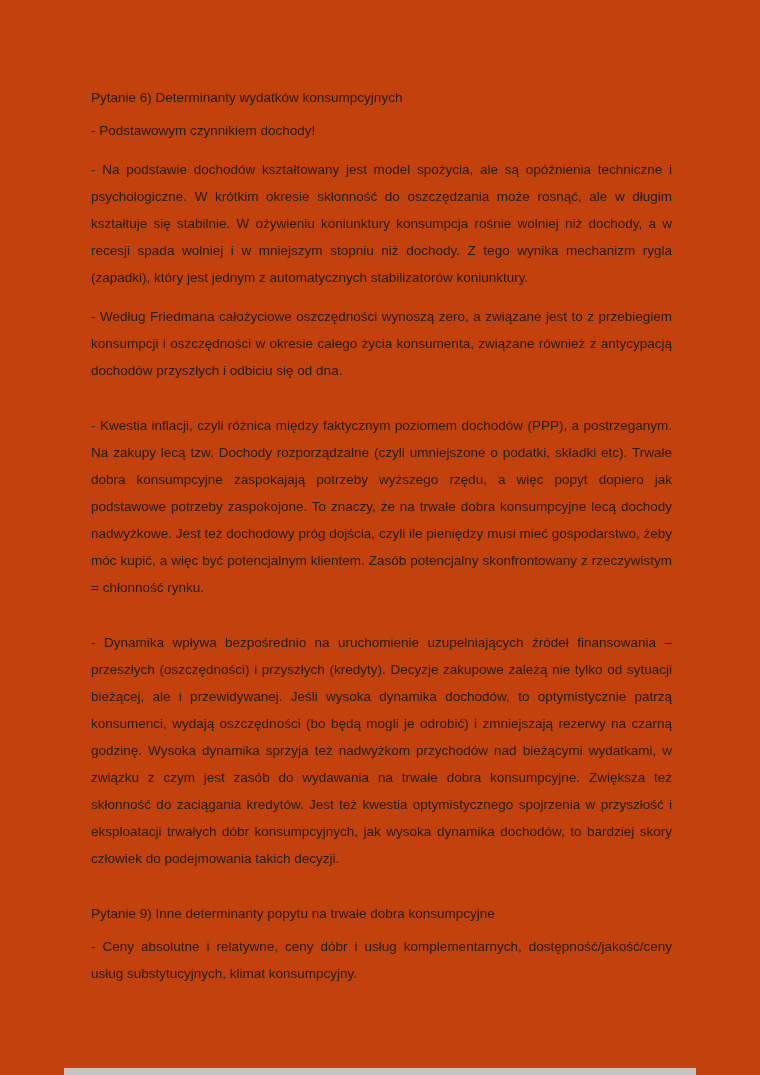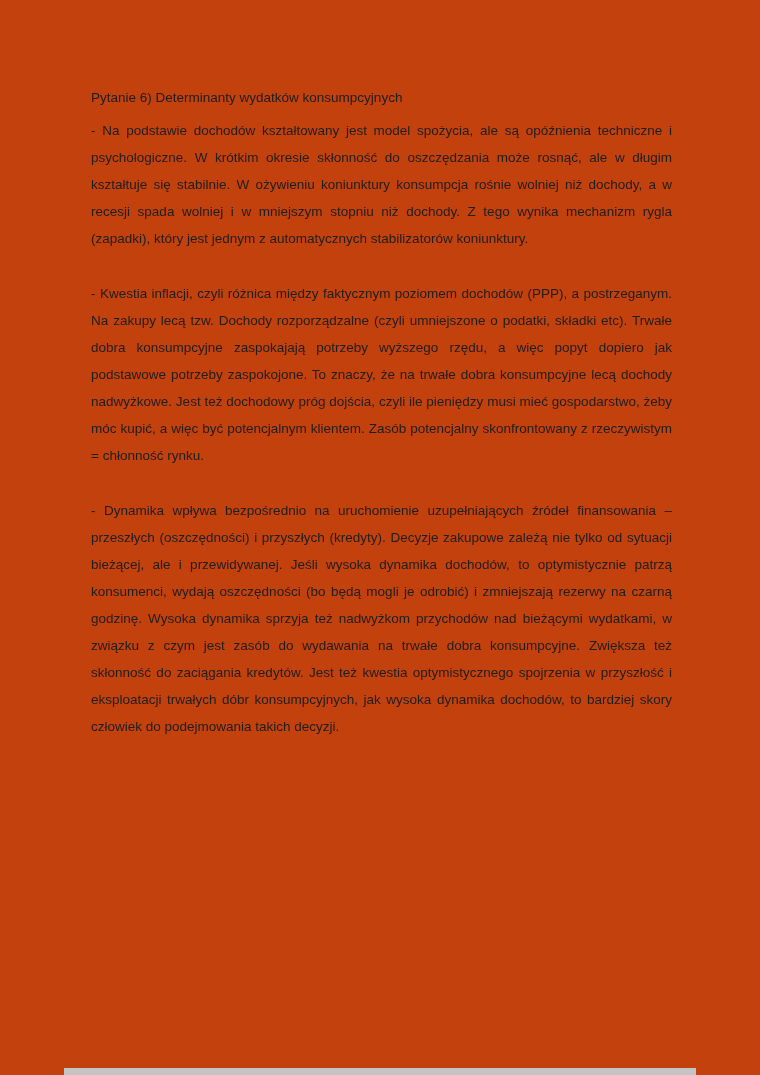--- a/index.html
+++ b/index.html
@@ -46,27 +46,33 @@
     background: #c4c4c4;
   }
 </style>
 </head>
 <body>
 
 <div class="page">
 
   <div class="section">
     <p class="section-heading">Pytanie 6) Determinanty wydatków konsumpcyjnych</p>
+    <p class="paragraph">- Podstawowym czynnikiem dochody!</p>
     <p class="paragraph">- Na podstawie dochodów kształtowany jest model spożycia, ale są opóźnienia techniczne i psychologiczne. W krótkim okresie skłonność do oszczędzania może rosnąć, ale w długim kształtuje się stabilnie. W ożywieniu koniunktury konsumpcja rośnie wolniej niż dochody, a w recesji spada wolniej i w mniejszym stopniu niż dochody. Z tego wynika mechanizm rygla (zapadki), który jest jednym z automatycznych stabilizatorów koniunktury.</p>
+    <p class="paragraph">- Według Friedmana całożyciowe oszczędności wynoszą zero, a związane jest to z przebiegiem konsumpcji i oszczędności w okresie całego życia konsumenta, związane również z antycypacją dochodów przyszłych i odbiciu się od dna.</p>
   </div>
 
   <div class="section">
     <p class="paragraph">- Kwestia inflacji, czyli różnica między faktycznym poziomem dochodów (PPP), a postrzeganym. Na zakupy lecą tzw. Dochody rozporządzalne (czyli umniejszone o podatki, składki etc). Trwałe dobra konsumpcyjne zaspokajają potrzeby wyższego rzędu, a więc popyt dopiero jak podstawowe potrzeby zaspokojone. To znaczy, że na trwałe dobra konsumpcyjne lecą dochody nadwyżkowe. Jest też dochodowy próg dojścia, czyli ile pieniędzy musi mieć gospodarstwo, żeby móc kupić, a więc być potencjalnym klientem. Zasób potencjalny skonfrontowany z rzeczywistym = chłonność rynku.</p>
   </div>
 
   <div class="section">
     <p class="paragraph">- Dynamika wpływa bezpośrednio na uruchomienie uzupełniających źródeł finansowania – przeszłych (oszczędności) i przyszłych (kredyty). Decyzje zakupowe zależą nie tylko od sytuacji bieżącej, ale i przewidywanej. Jeśli wysoka dynamika dochodów, to optymistycznie patrzą konsumenci, wydają oszczędności (bo będą mogli je odrobić) i zmniejszają rezerwy na czarną godzinę. Wysoka dynamika sprzyja też nadwyżkom przychodów nad bieżącymi wydatkami, w związku z czym jest zasób do wydawania na trwałe dobra konsumpcyjne. Zwiększa też skłonność do zaciągania kredytów. Jest też kwestia optymistycznego spojrzenia w przyszłość i eksploatacji trwałych dóbr konsumpcyjnych, jak wysoka dynamika dochodów, to bardziej skory człowiek do podejmowania takich decyzji.</p>
   </div>
 
+  <div class="section">
+    <p class="section-heading">Pytanie 9) Inne determinanty popytu na trwałe dobra konsumpcyjne</p>
+    <p class="paragraph">- Ceny absolutne i relatywne, ceny dóbr i usług komplementarnych, dostępność/jakość/ceny usług substytucyjnych, klimat konsumpcyjny.</p>
+  </div>
 
   <div class="page-break-shadow"></div>
 
 </div>
 
 </body></html>

